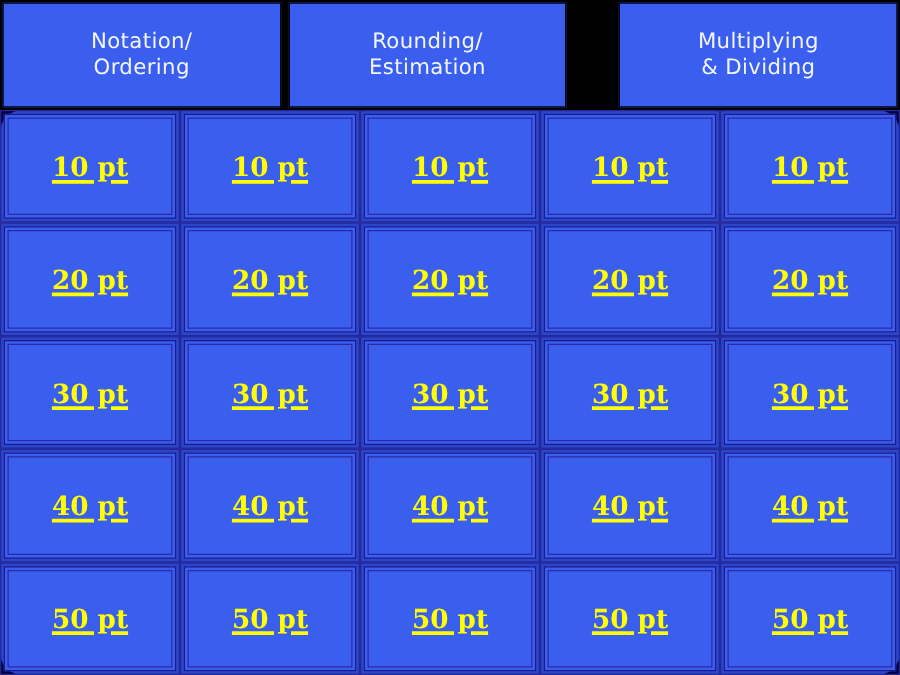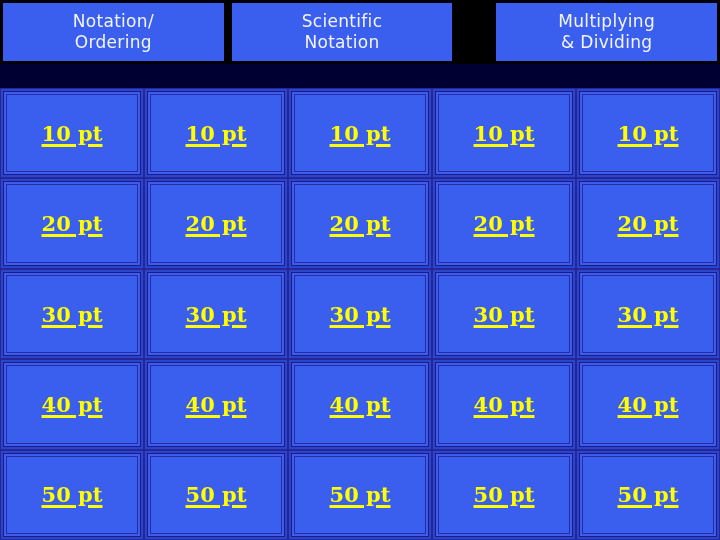--- a/index.html
+++ b/index.html
@@ -18,21 +18,21 @@
     background: #000033;
     font-family: "DejaVu Sans", sans-serif;
   }
 
   
   .header-row {
     position: absolute;
     left: 0;
     top: 0;
     width: 720px;
-    height: 64px;
+    height: 88px;
     display: flex;
     background: #000000;
   }
 
   .header-cell {
     flex: 1 1 0;
     margin: 2px 3px 2px 3px;
     background: #3A5FEE;
     border: 1px solid #000010;
     display: flex;
@@ -59,20 +59,21 @@
   
   .points-grid {
     position: absolute;
     left: 0;
     top: 88px;
     width: 720px;
     height: 452px;
     display: flex;
     flex-direction: column;
     background: #2b47c9;
+    border-radius: 18px;
   }
 
   .points-row {
     flex: 1 1 0;
     display: flex;
     min-height: 0;
   }
 
   .points-cell {
     flex: 1 1 0;
@@ -117,22 +118,22 @@
 <body>
 
 <div id="board">
 
   <div class="header-row">
     <div class="header-cell">
       <span class="header-label">Notation/
 Ordering</span>
     </div>
     <div class="header-cell">
-      <span class="header-label">Scientific
-Notation</span>
+      <span class="header-label">Rounding/
+Estimation</span>
     </div>
     <div class="header-cell">
       <span class="header-label">Multiplying
 &amp; Dividing</span>
     </div>
   </div>
 
   <div class="points-grid">
 
     <div class="points-row">

